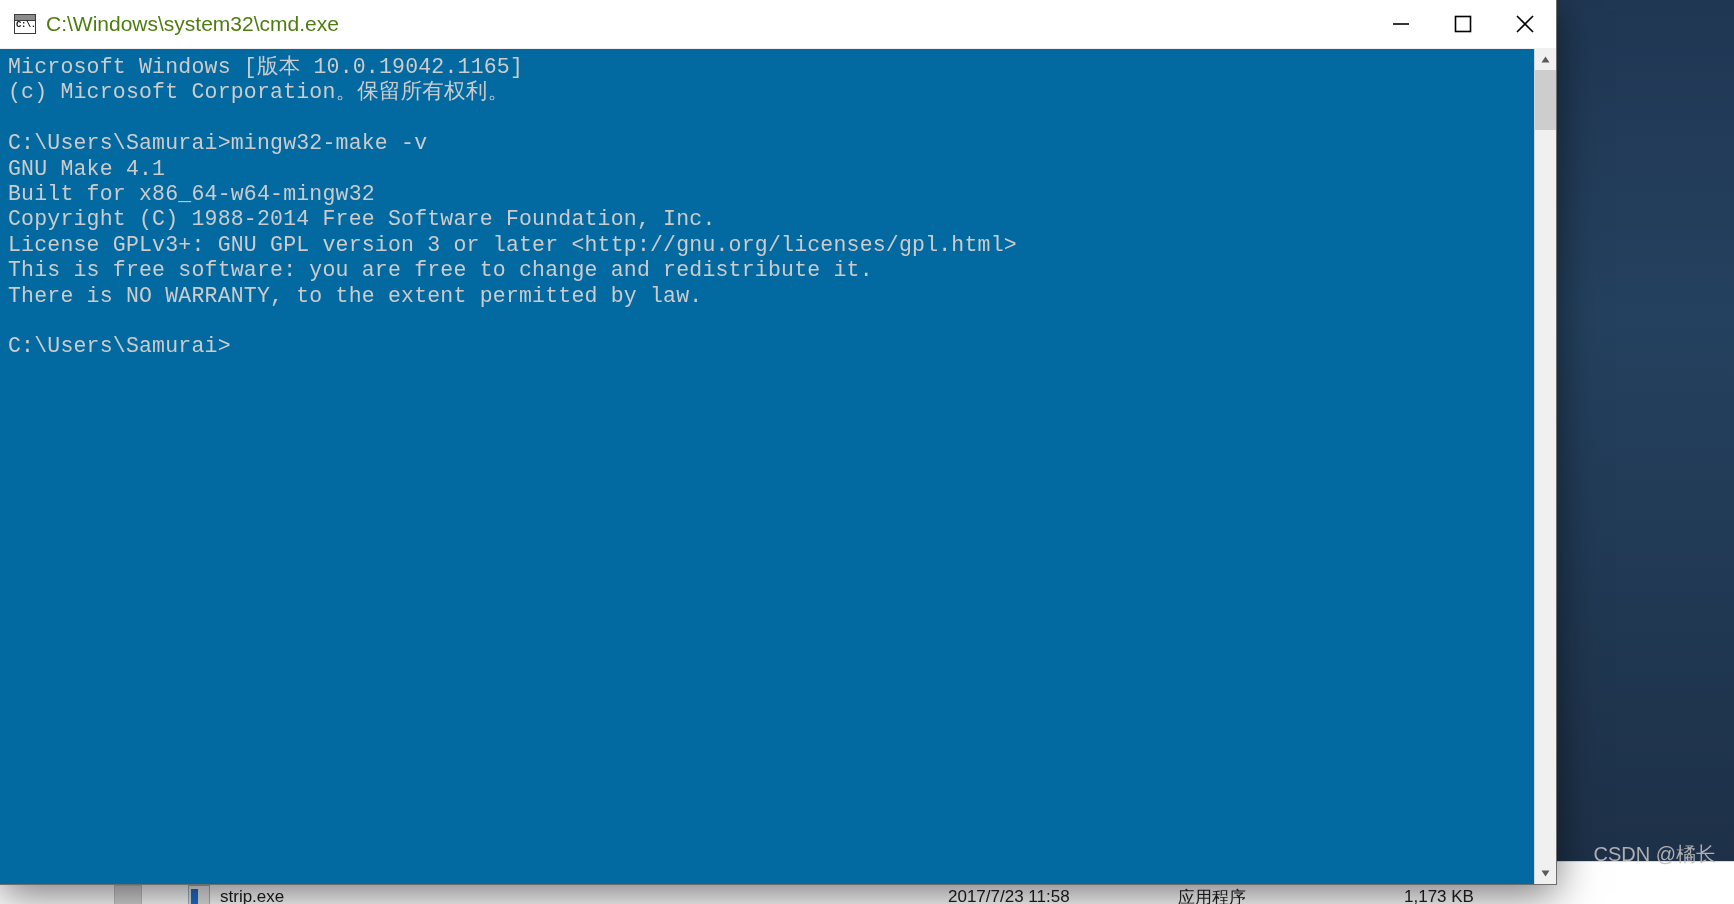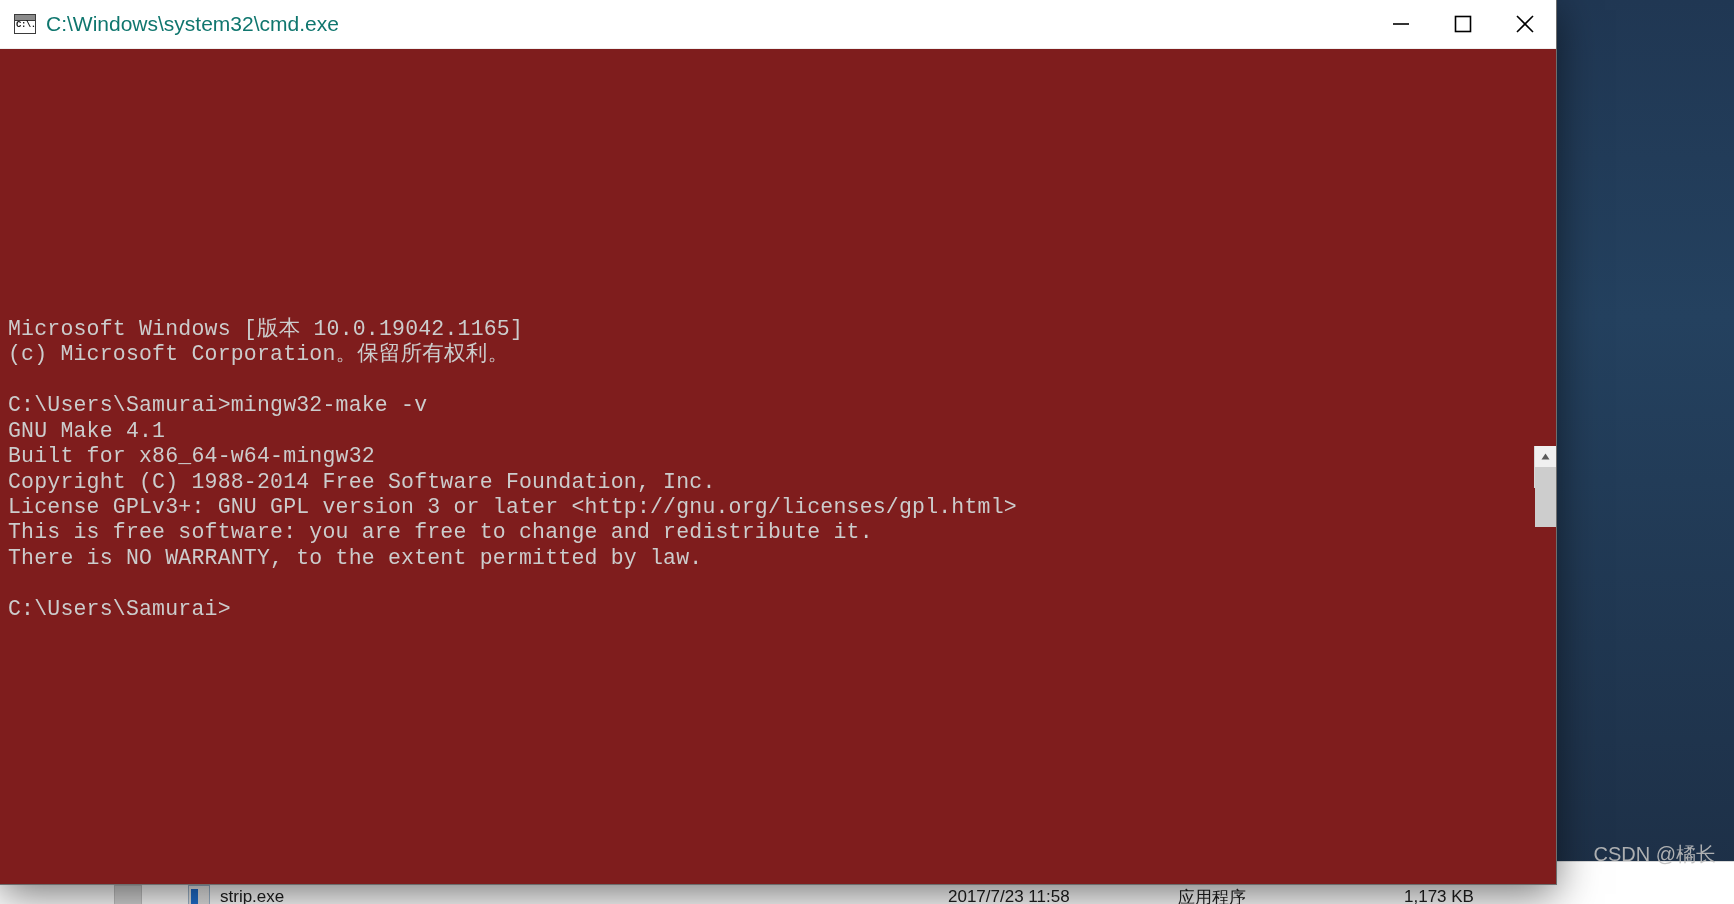--- a/index.html
+++ b/index.html
@@ -129,21 +129,21 @@
     top: 6px;
     font-family: "Liberation Mono", monospace;
     font-size: 9px;
     line-height: 9px;
     font-weight: bold;
     color: #111;
     letter-spacing: -0.5px;
   }
   #title-text {
     font-size: 21px;
-    color: #0f766e;
+    color: #4d7c0f;
     white-space: nowrap;
     font-family: "Liberation Sans", sans-serif;
   }
 
   #win-controls {
     display: flex;
     height: 48px;
   }
   .win-btn {
     width: 62px;
@@ -153,22 +153,21 @@
     justify-content: center;
     background: #ffffff;
   }
   .win-btn svg { display: block; }
 
   
   #terminal-wrap {
     flex: 1;
     display: flex;
     min-height: 0;
-    background: #7f1d1d;
-    align-items: center;
+    background: #0369a1;
   }
   #terminal {
     flex: 1;
     padding: 6px 0 0 8px;
     font-family: "Liberation Mono", "DejaVu Sans Mono", monospace;
     font-size: 21.5px;
     line-height: 25.4px;
     color: #cccccc;
     white-space: pre;
     overflow: hidden;

